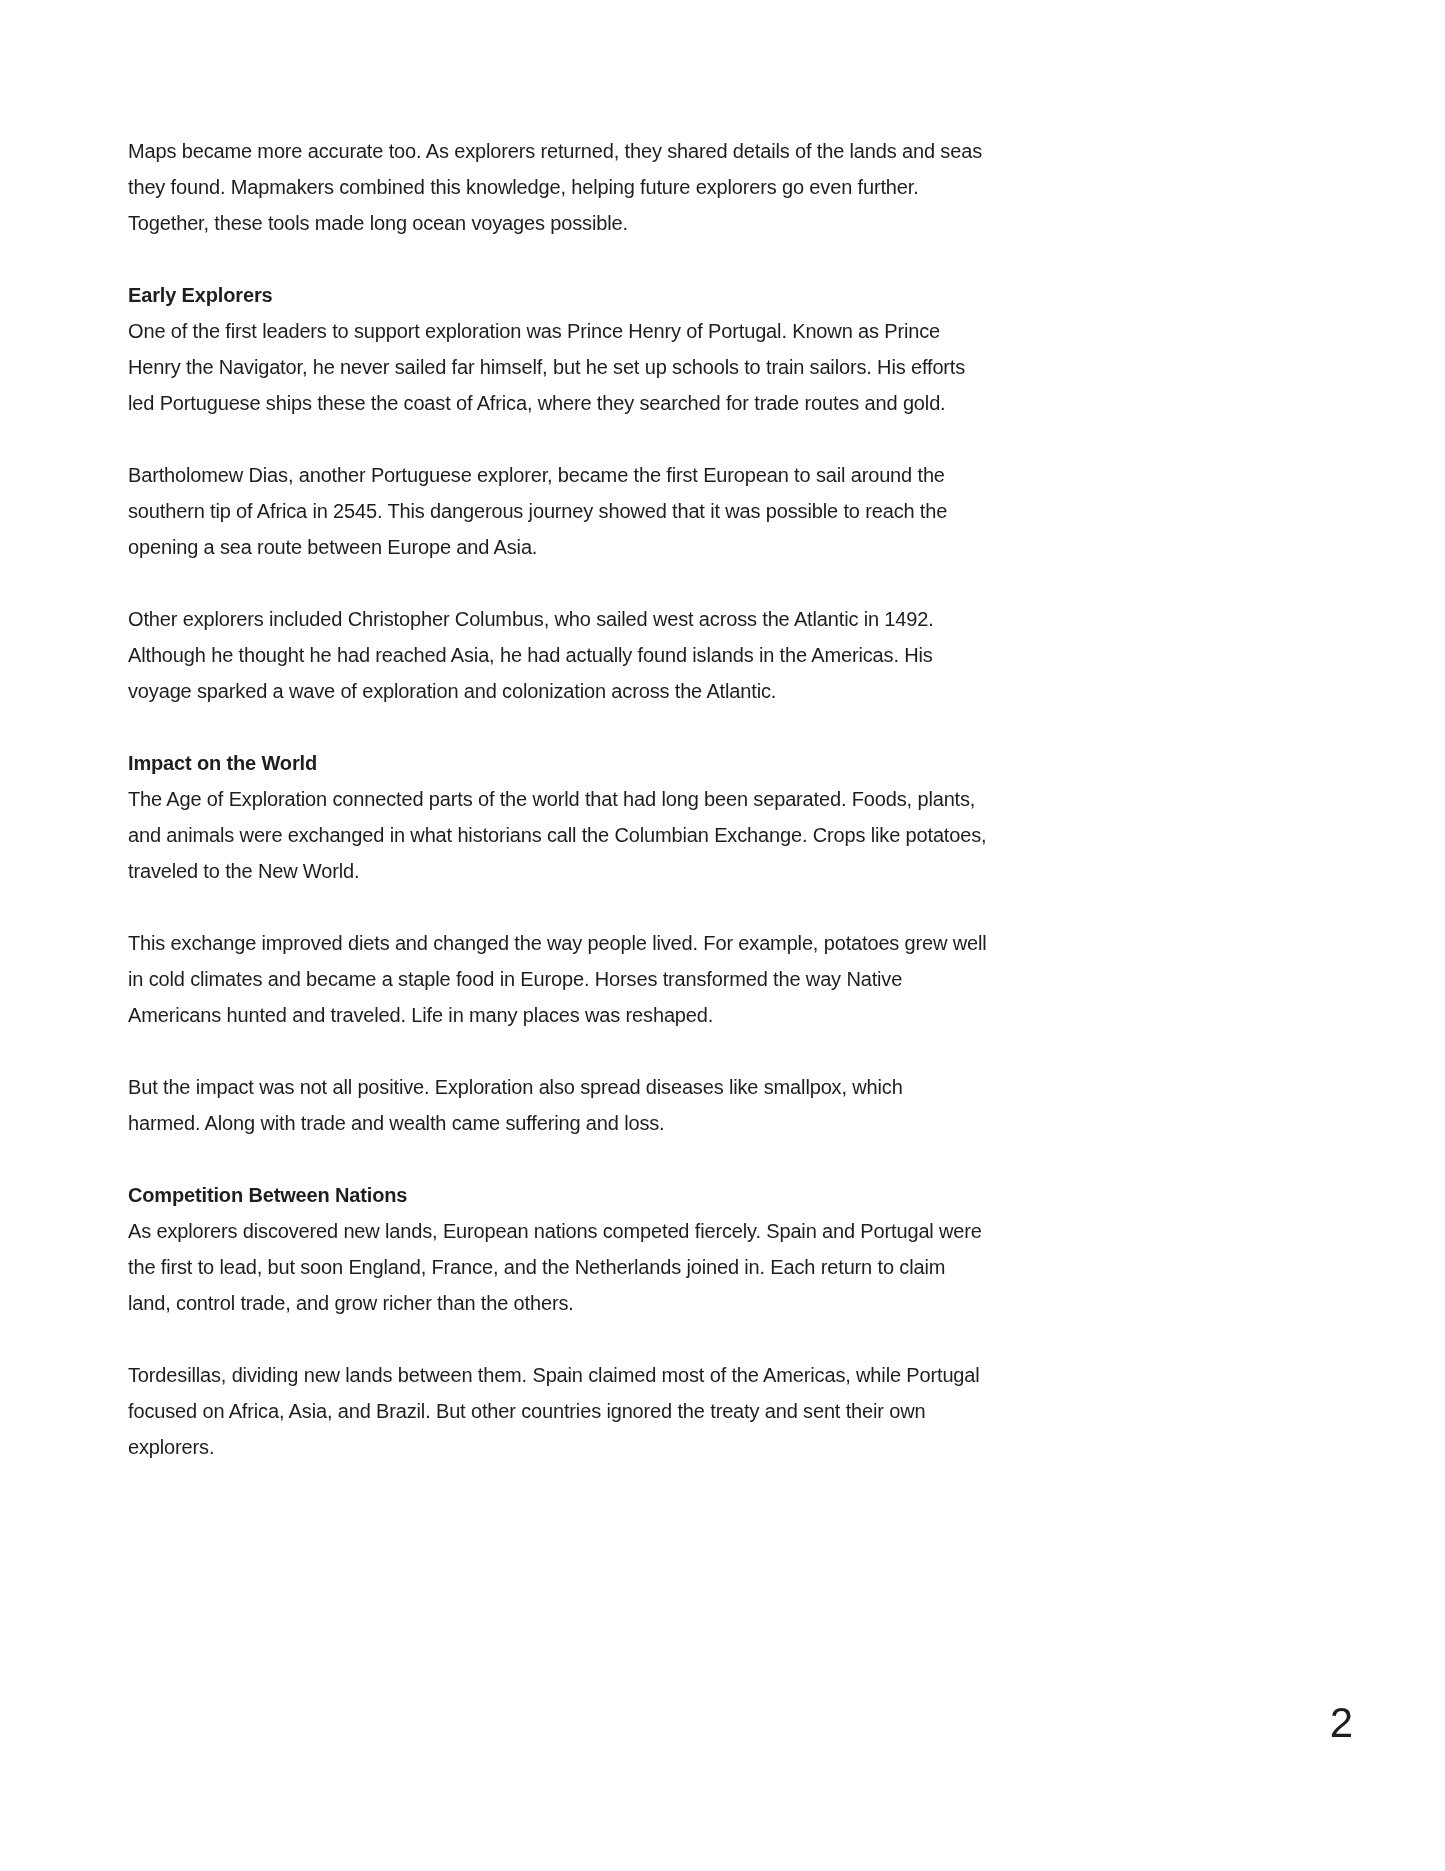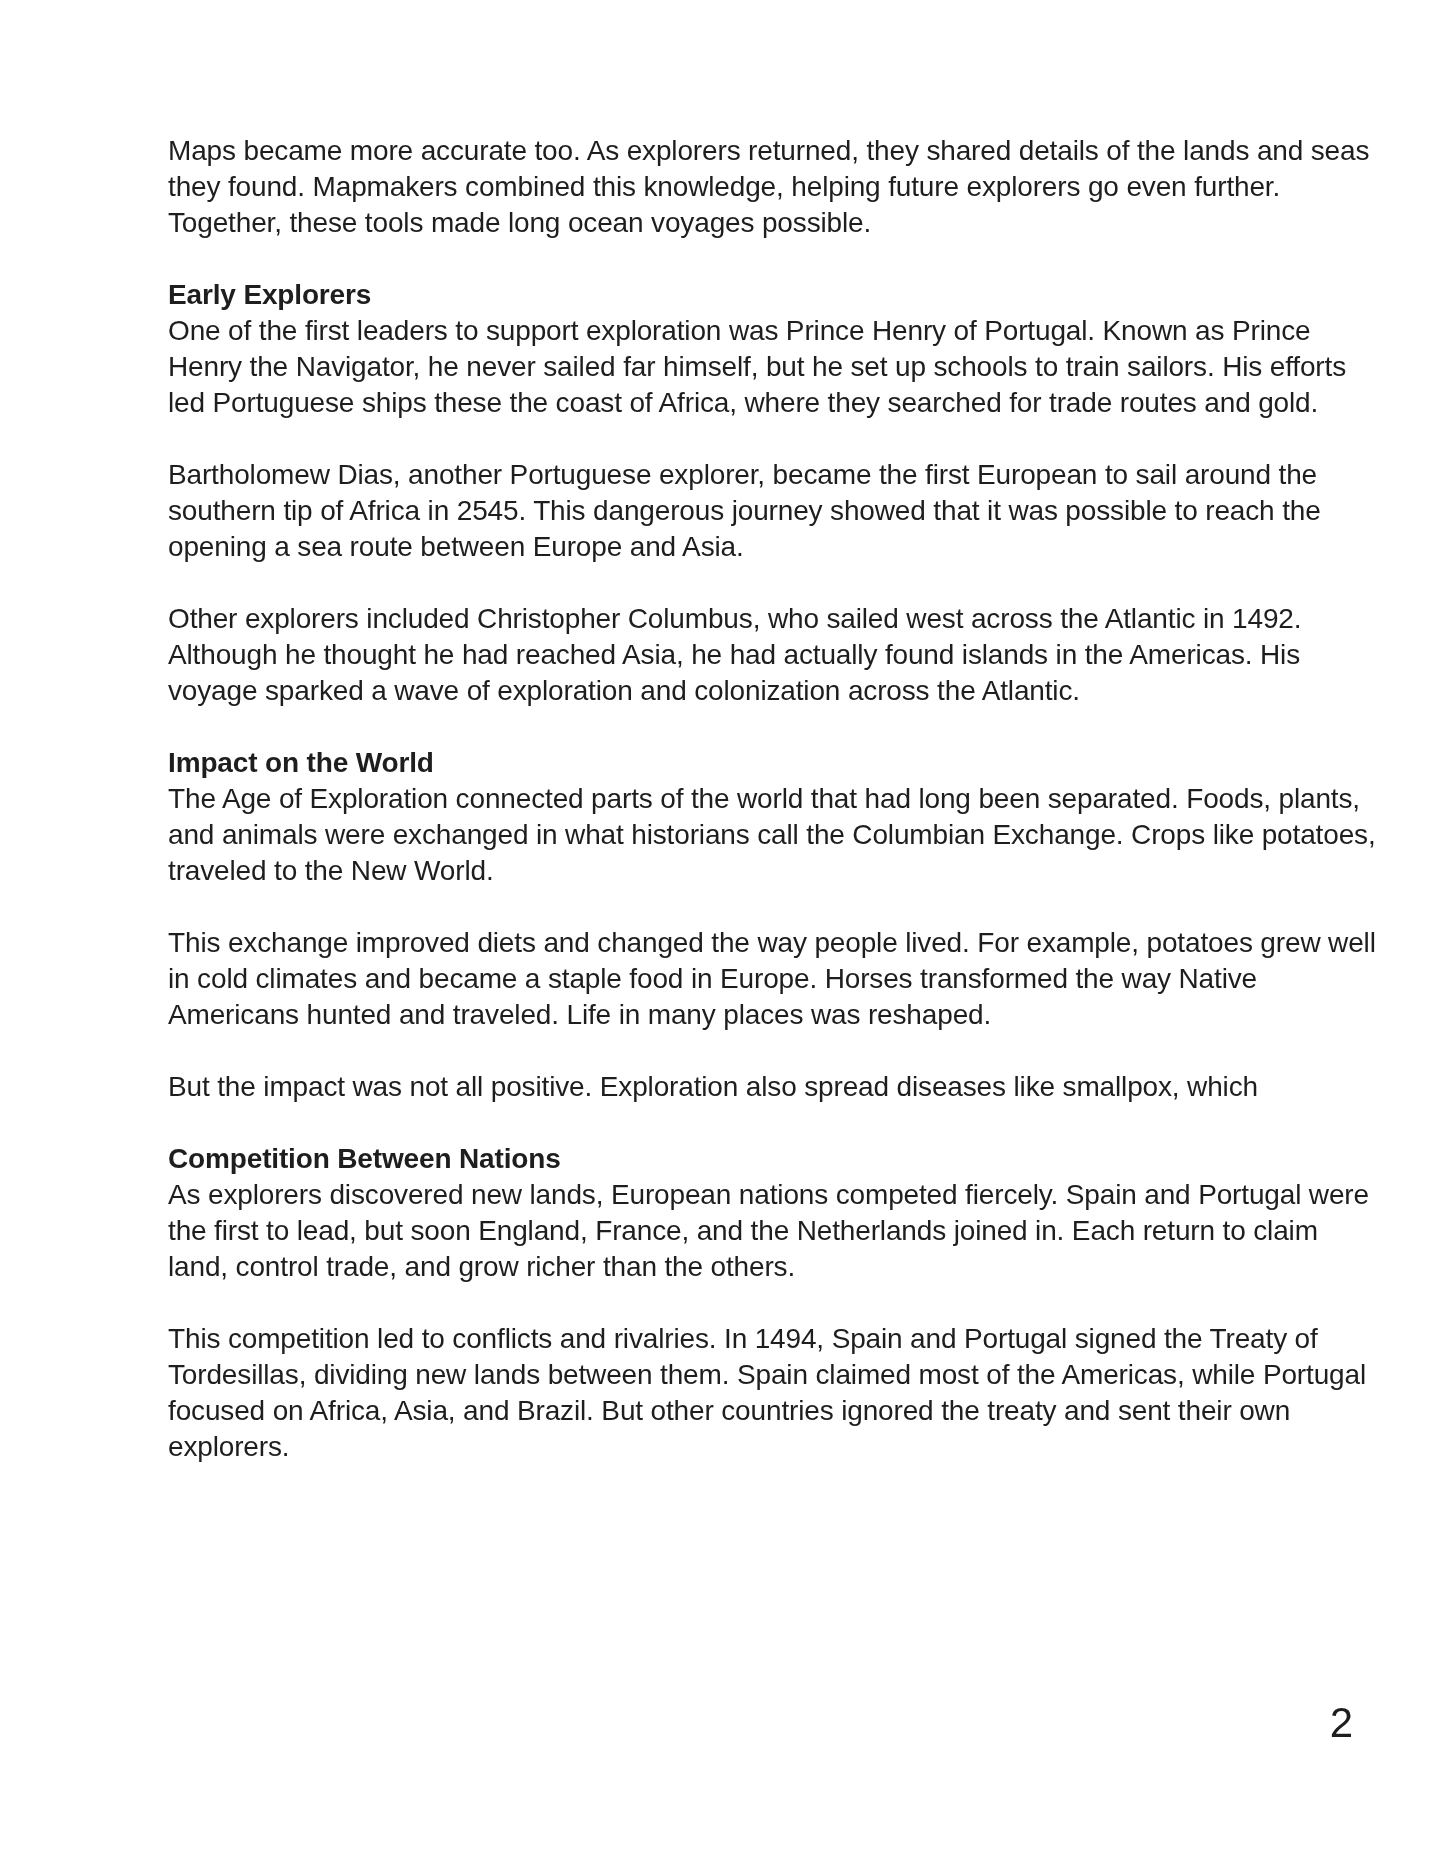--- a/index.html
+++ b/index.html
@@ -19,26 +19,25 @@
   .content {
     position: absolute;
     left: 128px;
     top: 133px;
     width: 1200px;
   }
   .block {
     margin: 0 0 36px 0;
   }
   .line {
-    font-size: 28px;
+    font-size: 20px;
     line-height: 36px;
     letter-spacing: -0.15px;
     white-space: nowrap;
     font-weight: 400;
-    margin-left: 40px;
   }
   .heading {
     font-weight: 700;
   }
   .page-number {
     position: absolute;
     top: 1700px;
     right: 92px;
     font-size: 42px;
     line-height: 46px;
@@ -78,28 +77,28 @@
         <div class="line">and animals were exchanged in what historians call the Columbian Exchange. Crops like potatoes,</div>
         <div class="line">traveled to the New World.</div>
       </div>
       <div class="block">
         <div class="line">This exchange improved diets and changed the way people lived. For example, potatoes grew well</div>
         <div class="line">in cold climates and became a staple food in Europe. Horses transformed the way Native</div>
         <div class="line">Americans hunted and traveled. Life in many places was reshaped.</div>
       </div>
       <div class="block">
         <div class="line">But the impact was not all positive. Exploration also spread diseases like smallpox, which</div>
+        <div class="line">harmed. Along with trade and wealth came suffering and loss.</div>
       </div>
       <div class="block">
         <div class="line heading">Competition Between Nations</div>
         <div class="line">As explorers discovered new lands, European nations competed fiercely. Spain and Portugal were</div>
         <div class="line">the first to lead, but soon England, France, and the Netherlands joined in. Each return to claim</div>
         <div class="line">land, control trade, and grow richer than the others.</div>
       </div>
       <div class="block">
-        <div class="line">This competition led to conflicts and rivalries. In 1494, Spain and Portugal signed the Treaty of</div>
         <div class="line">Tordesillas, dividing new lands between them. Spain claimed most of the Americas, while Portugal</div>
         <div class="line">focused on Africa, Asia, and Brazil. But other countries ignored the treaty and sent their own</div>
         <div class="line">explorers.</div>
       </div>
     </main>
   <div class="page-number">2</div>
 </div>
 
 </body></html>

